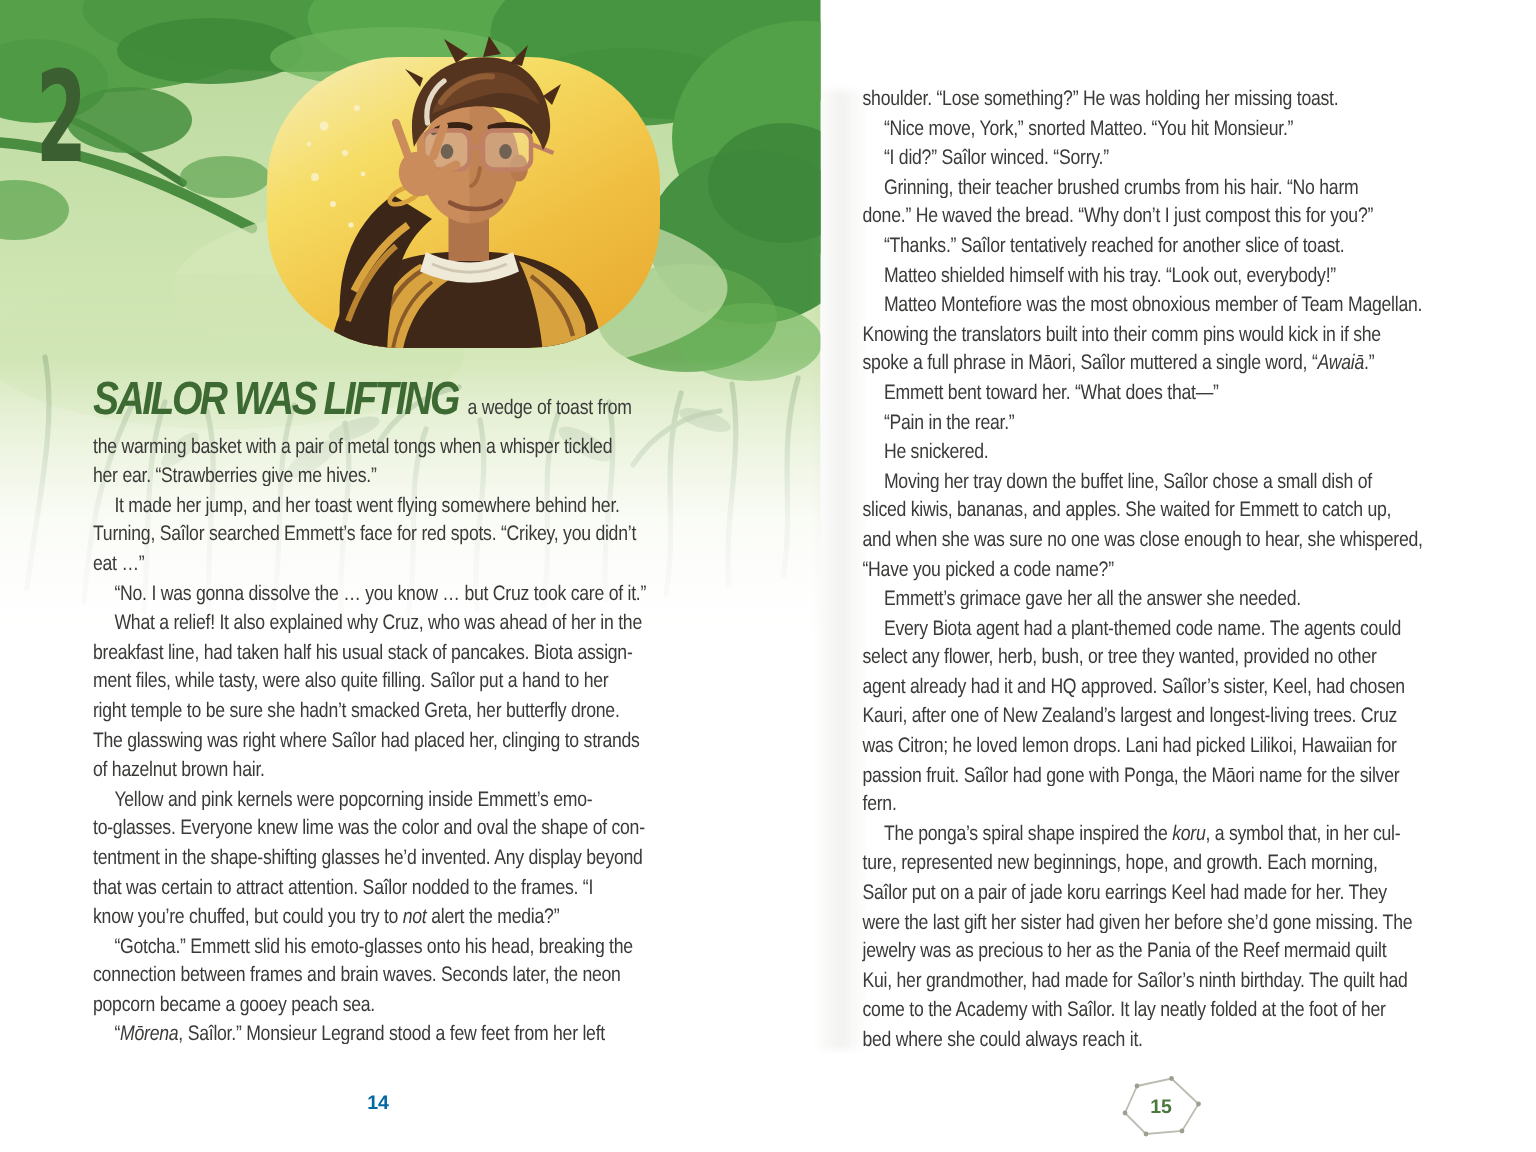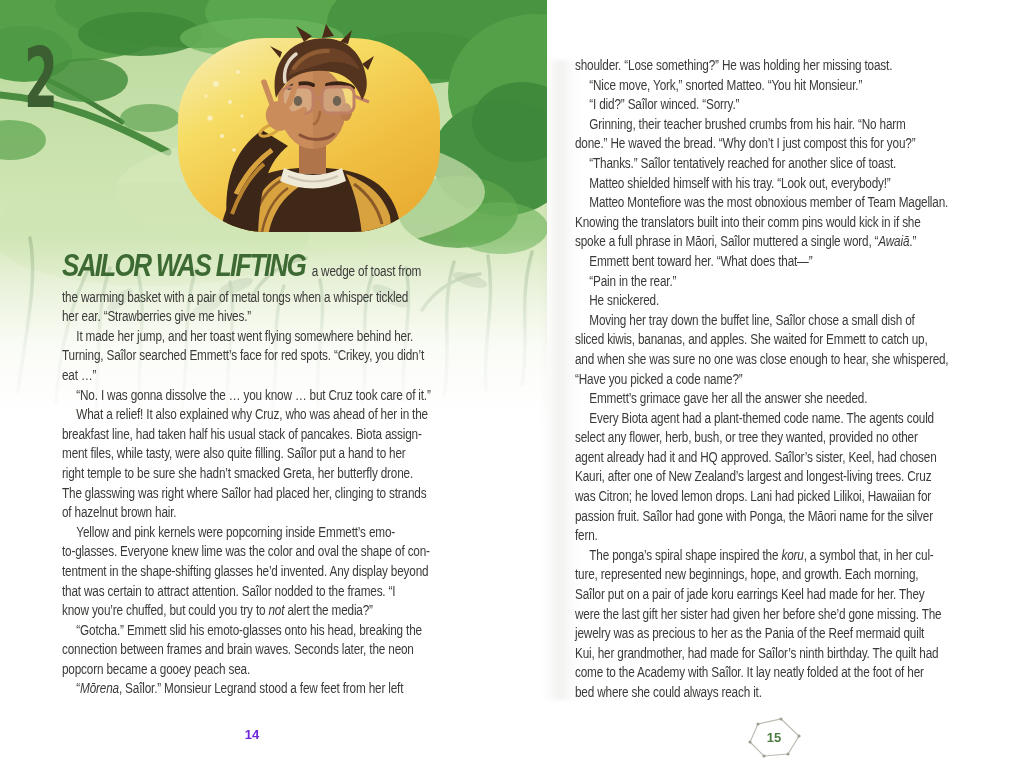--- a/index.html
+++ b/index.html
@@ -17,21 +17,21 @@
   #right-lines{left:575px;top:56px;}
   .line{white-space:pre;font-size:14px;line-height:19.6px;letter-spacing:-0.2px;
         color:#3a3a38;transform:scaleX(0.84);transform-origin:0 50%;}
   .indent{padding-left:17px;}
   .openline{margin-bottom:6px;}
   .opener{font-size:31px;font-weight:bold;font-style:italic;letter-spacing:-2px;
           color:#3d6a33;padding-right:4px;}
   .it{font-style:italic;}
   
   #folio-left{position:absolute;left:232px;top:727px;width:40px;text-align:center;
-     font-size:13px;font-weight:bold;color:#6d28d9;letter-spacing:0;}
+     font-size:13px;font-weight:bold;color:#0369a1;letter-spacing:0;}
   #folio-right{position:absolute;left:746px;top:715px;}
   #folio-right text{font-family:"Liberation Sans",sans-serif;font-weight:bold;}
   
   #gutter{position:absolute;left:541px;top:60px;width:38px;height:640px;
      background:linear-gradient(to right,rgba(255,255,255,0) 0%,rgba(150,158,140,0.12) 52%,rgba(255,255,255,0) 100%);
      filter:blur(2px);}
 </style>
 </head>
 <body>
 

